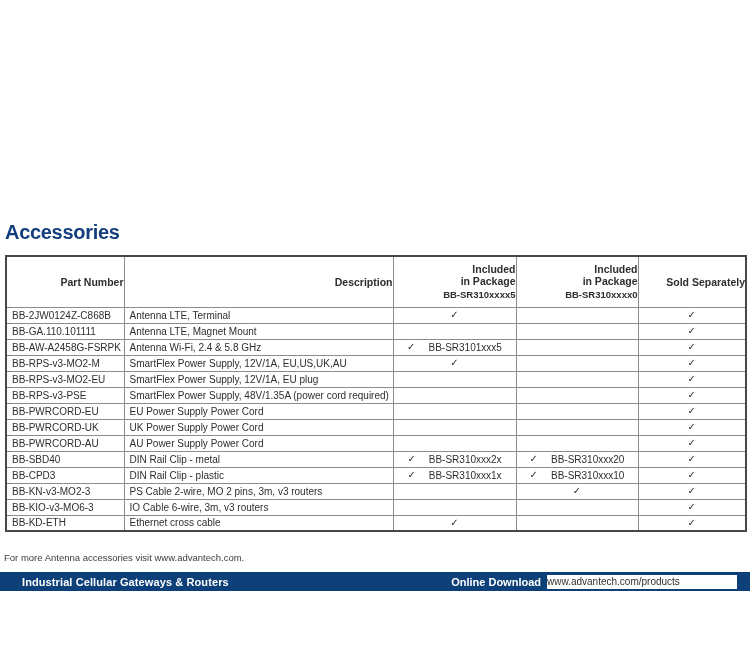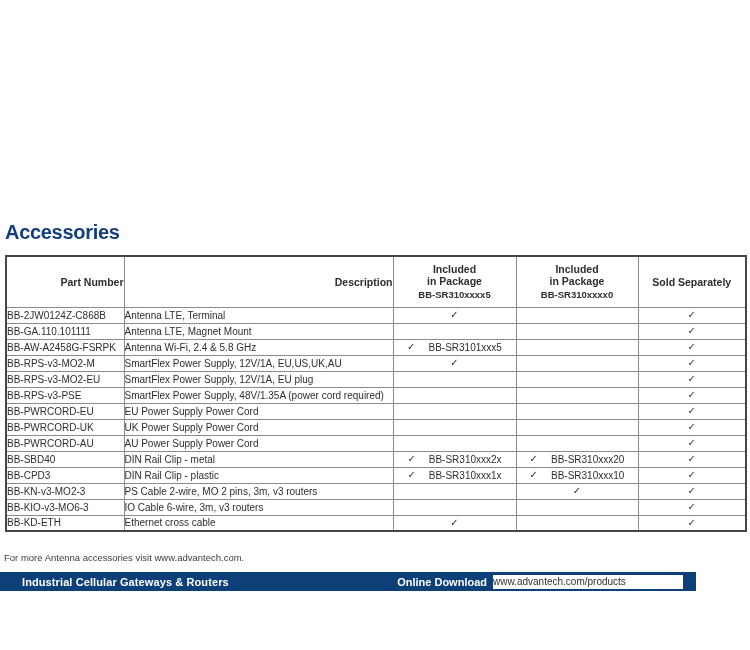--- a/index.html
+++ b/index.html
@@ -22,39 +22,39 @@
     border: 2px solid #474747;
   }
   table.acc th, table.acc td {
     border: 1px solid #8c8c8c;
     color: #2e2e2e;
     overflow: hidden; white-space: nowrap;
   }
   tr.hdr { height: 51px; }
   tr.hdr th { font-size: 10.5px; font-weight: 700; vertical-align: middle; }
   th.h-left { text-align: right; padding-left: 5px; }
-  th.h-center { text-align: center; }
+  th.h-center { text-align: right; }
   .hdr-sub { font-weight: 700; font-size: 9.5px; margin-top: 2px; }
   .hdr-line { line-height: 12px; }
   tbody tr { height: 16px; }
   tbody td { font-size: 10px; vertical-align: middle; }
-  td.c-part, td.c-desc { text-align: left; }
+  td.c-part, td.c-desc { text-align: left; padding-left: 5px; }
   td.c-check { text-align: center; padding: 0; }
   td.c-check .cellwrap {
     display: flex; align-items: center; justify-content: center; gap: 13px;
   }
   .tick { font-size: 10px; color: #2e2e2e; line-height: 1; }
   .note { font-size: 10px; color: #2e2e2e; }
   .footnote {
     position: absolute; left: 4px; top: 552px;
     font-size: 9.5px; color: #3c3c3c;
   }
   .bottom-bar {
     position: absolute; left: 0; top: 572px;
-    width: 696px; height: 19px;
+    width: 750px; height: 19px;
     background: var(--bar, #0d3f78);
     display: flex; align-items: center;
   }
   .bar-left {
     margin-left: 22px;
     color: #ffffff; font-size: 11px; font-weight: 700; letter-spacing: 0.1px;
   }
   .bar-right { margin-left: auto; display: flex; align-items: center; }
   .bar-download {
     color: #ffffff; font-size: 11px; font-weight: 700; margin-right: 6px;

